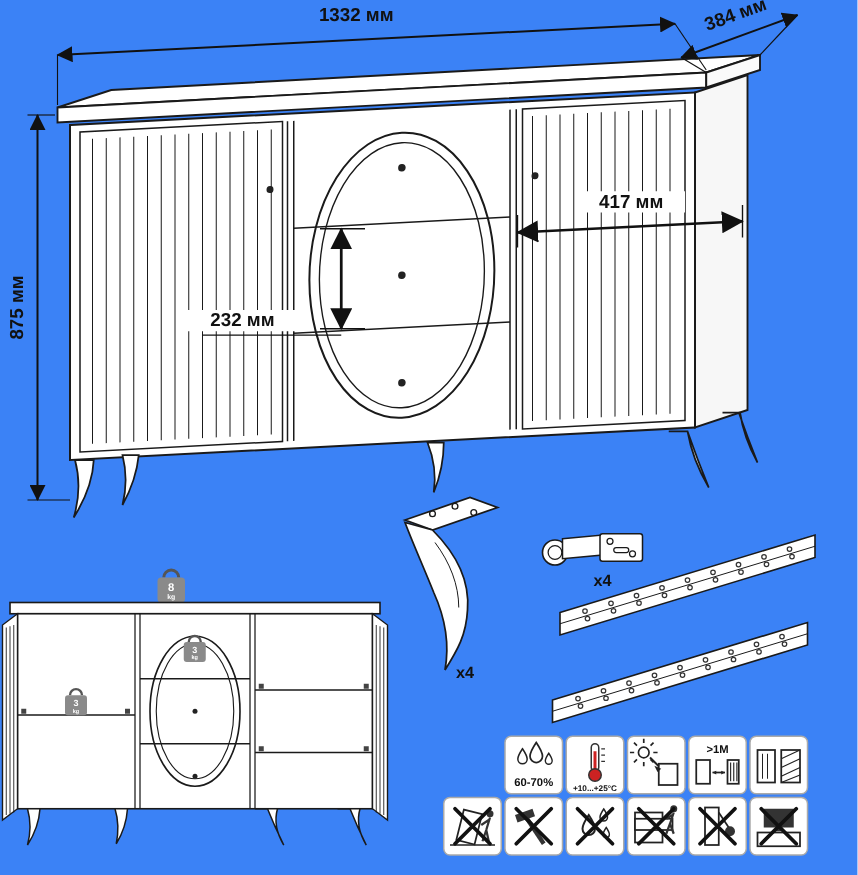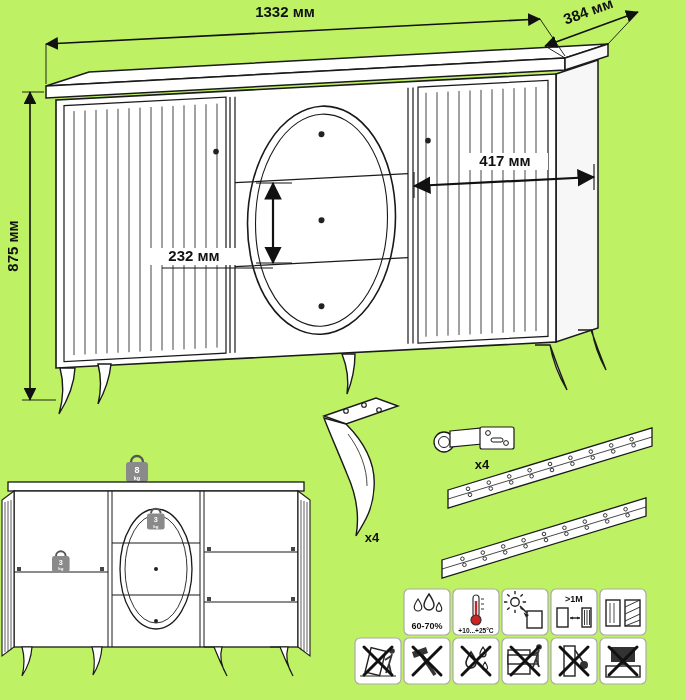--- a/index.html
+++ b/index.html
@@ -1,16 +1,16 @@
 <!DOCTYPE html>
 <html><head>
 <meta charset="utf-8">
 <style>
   html,body{margin:0;padding:0;background:#fff;}
-  .page{width:686px;height:700px;position:relative;background:#bef264;overflow:hidden;}
+  .page{width:686px;height:700px;position:relative;background:#3b82f6;overflow:hidden;}
   svg{display:block;}
   text{font-family:"Liberation Sans",sans-serif;}
   .dim{font-weight:bold;font-size:15px;fill:#111;}
   .qty{font-weight:bold;font-size:13px;fill:#111;}
   .icolabel{font-weight:bold;fill:#111;}
   .wnum{fill:#fff;font-weight:bold;font-size:9px;}
   .wunit{fill:#fff;font-weight:bold;font-size:5.5px;}
   .ln{stroke:#1a1a1a;fill:none;}
 </style>
 </head>

